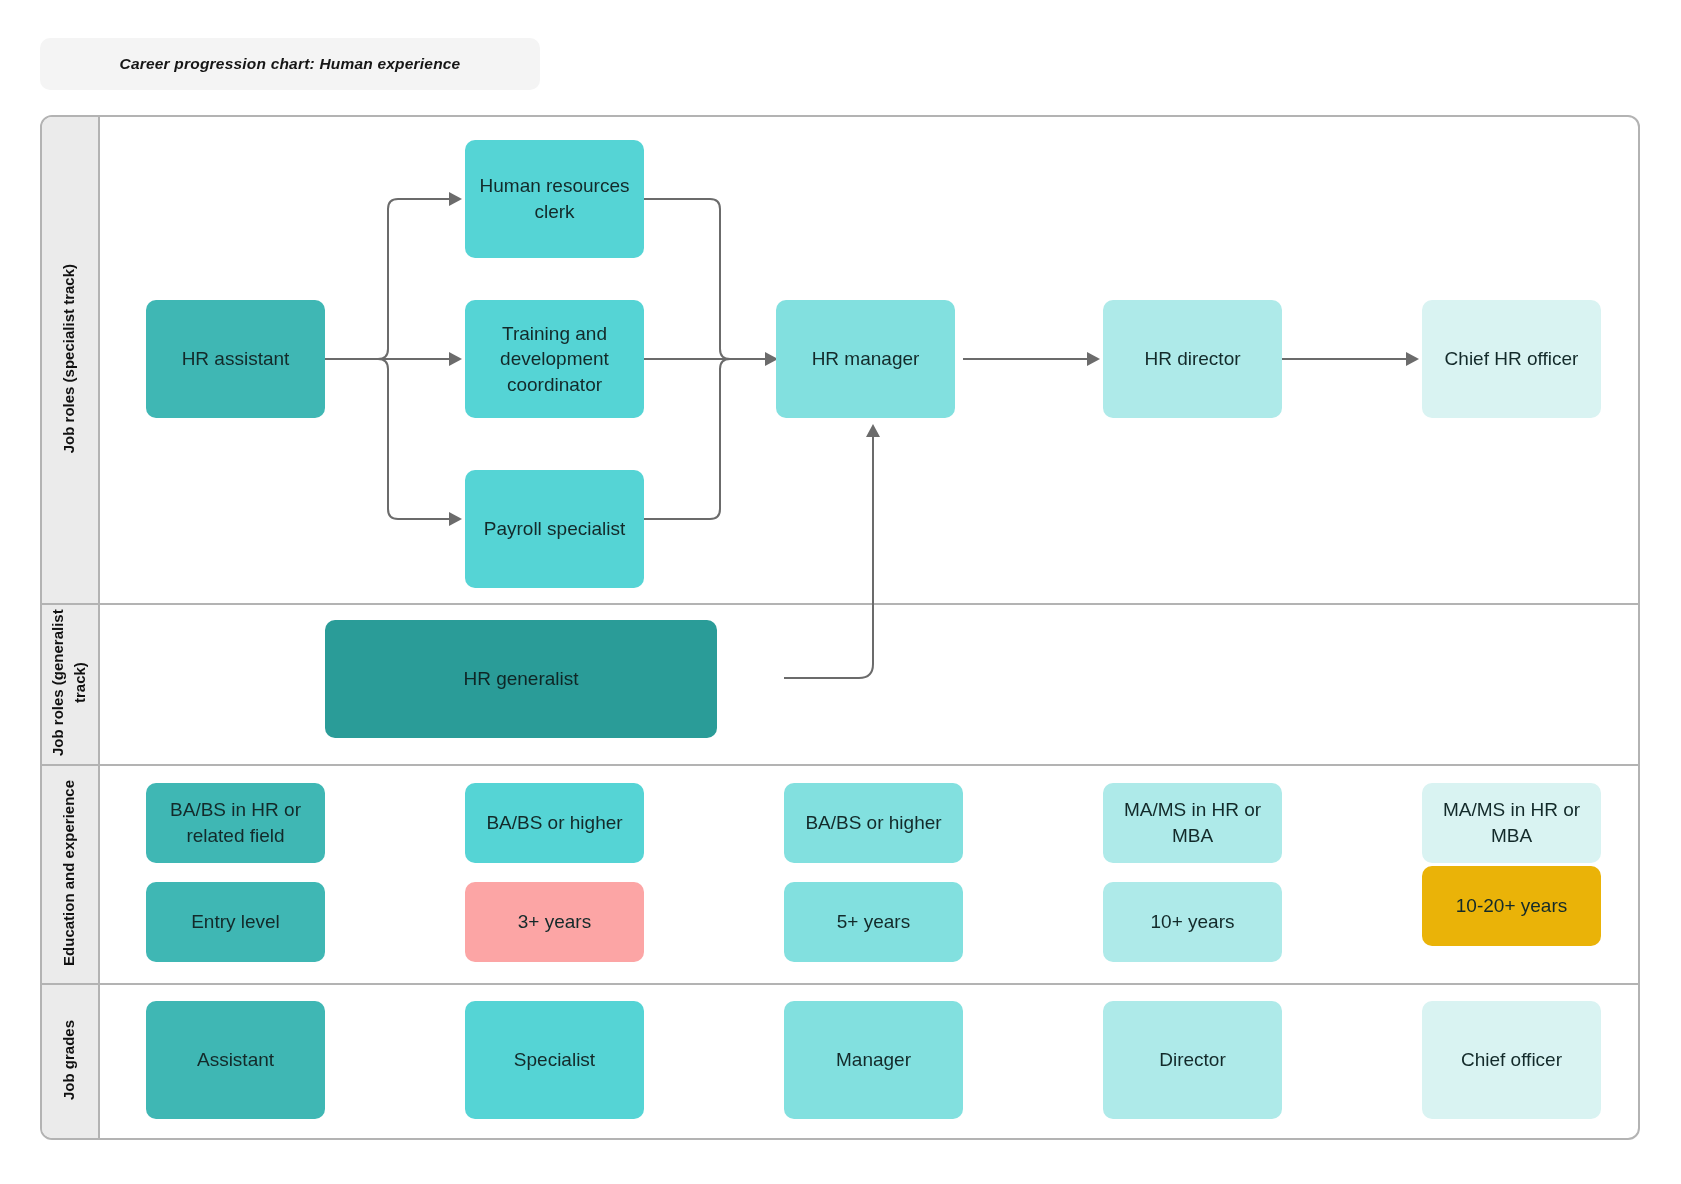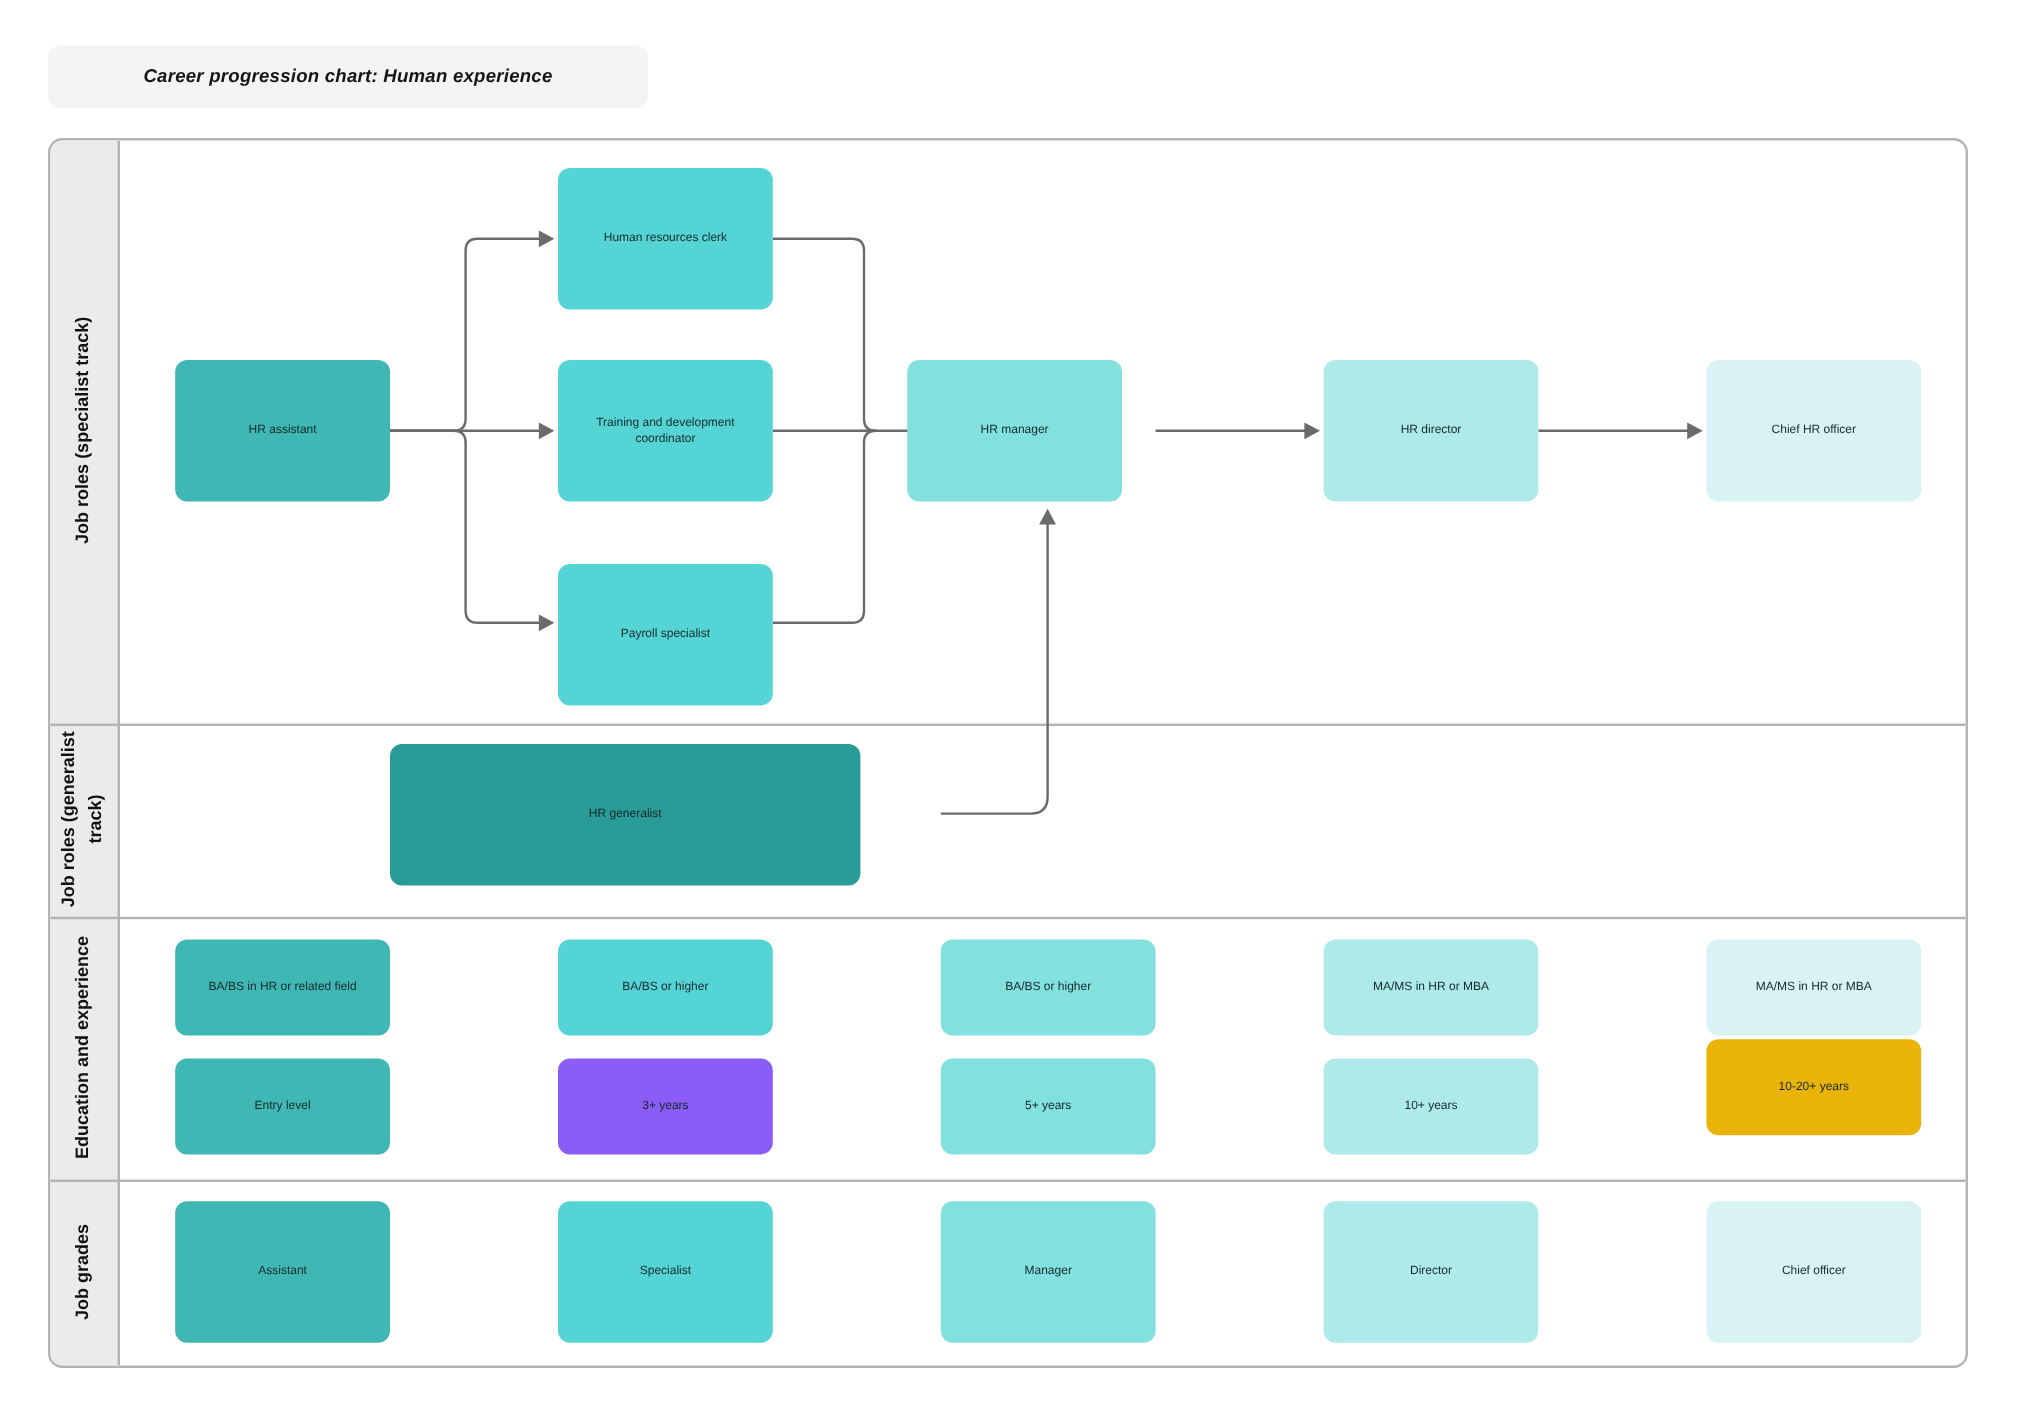--- a/index.html
+++ b/index.html
@@ -42,21 +42,21 @@
   }
   .row-label span{
     writing-mode:vertical-rl;transform:rotate(180deg);
     font-weight:bold;font-size:15px;color:#111;
     text-align:center;line-height:1.45;max-height:100%;
   }
   
   .node{
     position:absolute;border-radius:10px;
     display:flex;align-items:center;justify-content:center;
-    text-align:center;font-size:10px;line-height:1.35;color:#132a2a;
+    text-align:center;font-size:19px;line-height:1.35;color:#132a2a;
     padding:6px 10px;box-sizing:border-box;
   }
   .w-std{width:179px;height:118px;}
   .w-edu{width:179px;height:80px;}
   svg.connectors{position:absolute;left:0;top:0;width:1681px;height:1184px;pointer-events:none;}
 </style>
 </head>
 <body>
 
 <div id="root">
@@ -113,21 +113,21 @@
   </div>
   <div class="node w-std" style="left: 465px; top: 140px; background: rgb(85, 212, 213);">
     <span>Human resources clerk</span>
   </div>
   <div class="node w-std" style="left: 465px; top: 300px; background: rgb(85, 212, 213);">
     <span>Training and development coordinator</span>
   </div>
   <div class="node w-std" style="left: 465px; top: 460px; background: rgb(85, 212, 213); margin-top: 10px;">
     <span>Payroll specialist</span>
   </div>
-  <div class="node w-std" style="left: 756px; top: 300px; background: rgb(130, 224, 223);">
+  <div class="node w-std" style="left: 776px; top: 300px; background: rgb(130, 224, 223);">
     <span>HR manager</span>
   </div>
   <div class="node w-std" style="left: 1103px; top: 300px; background: rgb(174, 234, 233);">
     <span>HR director</span>
   </div>
   <div class="node w-std" style="left: 1422px; top: 300px; background: rgb(217, 243, 242);">
     <span>Chief HR officer</span>
   </div>
 
   <div class="node" style="left: 325px; top: 620px; width: 392px; height: 118px; color: rgb(14, 39, 38); background: rgb(42, 156, 152);">
@@ -146,21 +146,21 @@
   <div class="node w-edu" style="left: 1103px; top: 783px; background: rgb(174, 234, 233);">
     <span>MA/MS in HR or MBA</span>
   </div>
   <div class="node w-edu" style="left: 1422px; top: 783px; background: rgb(217, 243, 242);">
     <span>MA/MS in HR or MBA</span>
   </div>
 
   <div class="node w-edu" style="left: 146px; top: 882px; background: rgb(63, 183, 180);">
     <span>Entry level</span>
   </div>
-  <div class="node w-edu" style="left: 465px; top: 882px; background: #8b5cf6;">
+  <div class="node w-edu" style="left: 465px; top: 882px; background: #fca5a5;">
     <span>3+ years</span>
   </div>
   <div class="node w-edu" style="left: 784px; top: 882px; background: rgb(130, 224, 223);">
     <span>5+ years</span>
   </div>
   <div class="node w-edu" style="left: 1103px; top: 882px; background: rgb(174, 234, 233);">
     <span>10+ years</span>
   </div>
   <div class="node w-edu" style="left: 1422px; top: 866px; background: #eab308;">
     <span>10-20+ years</span>

